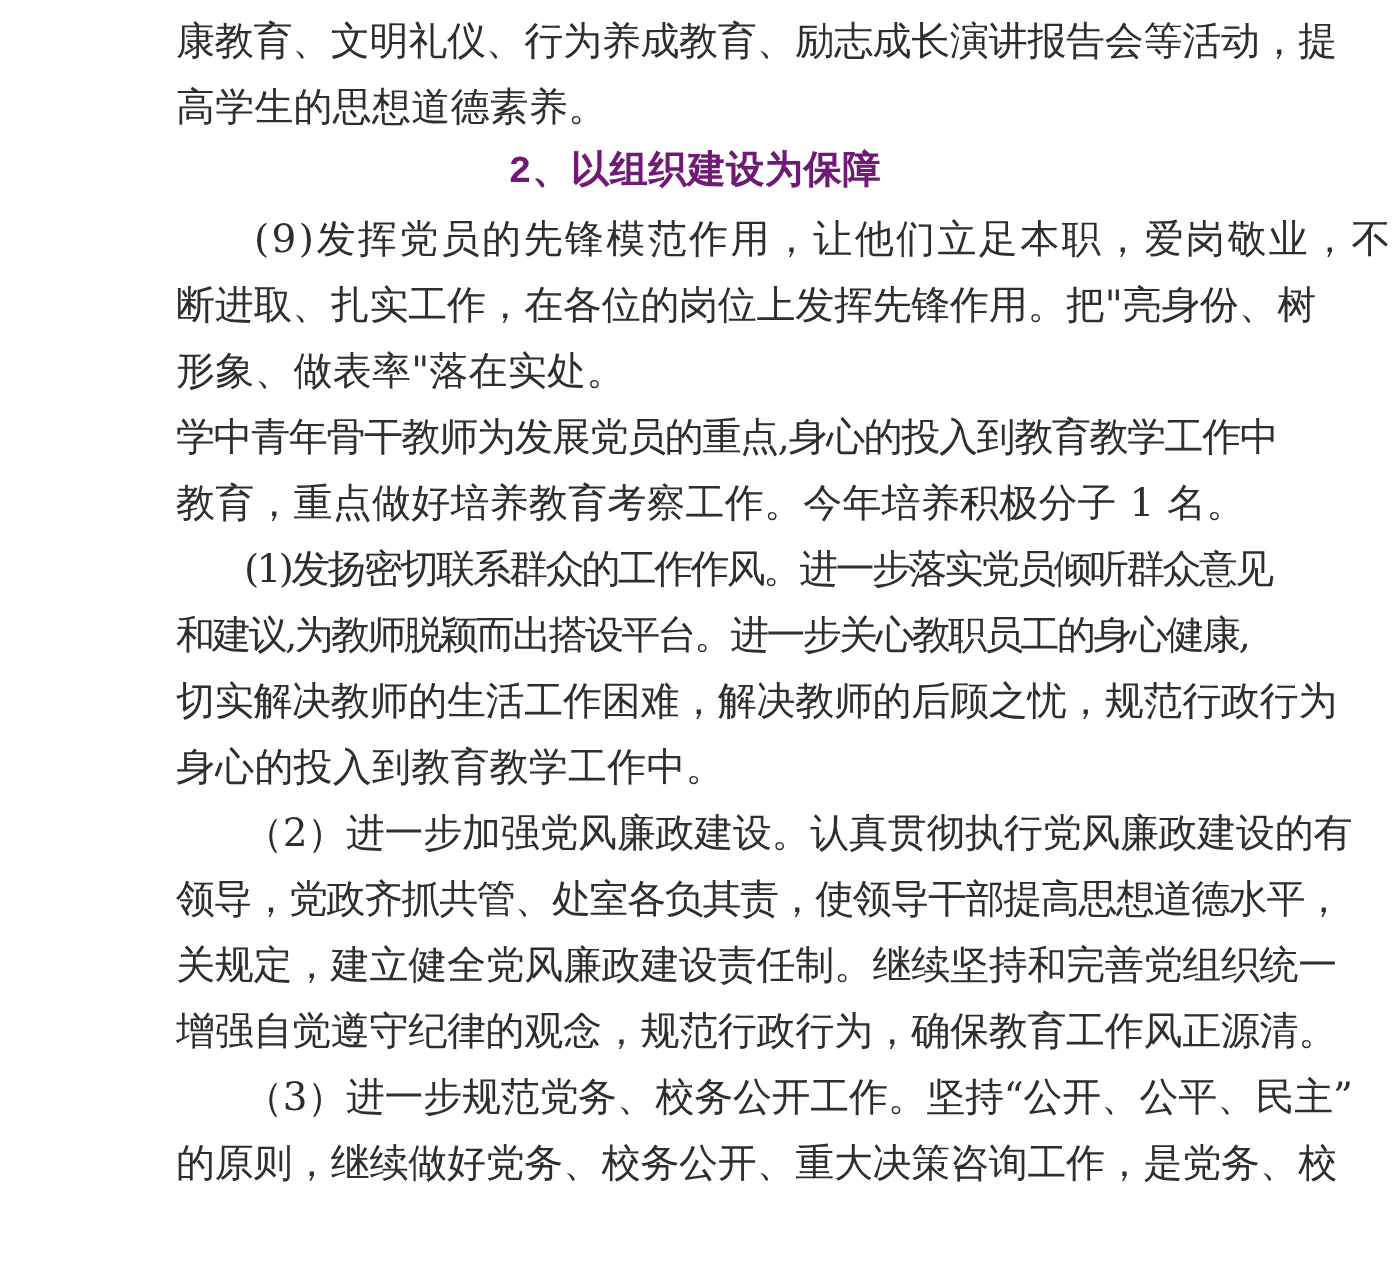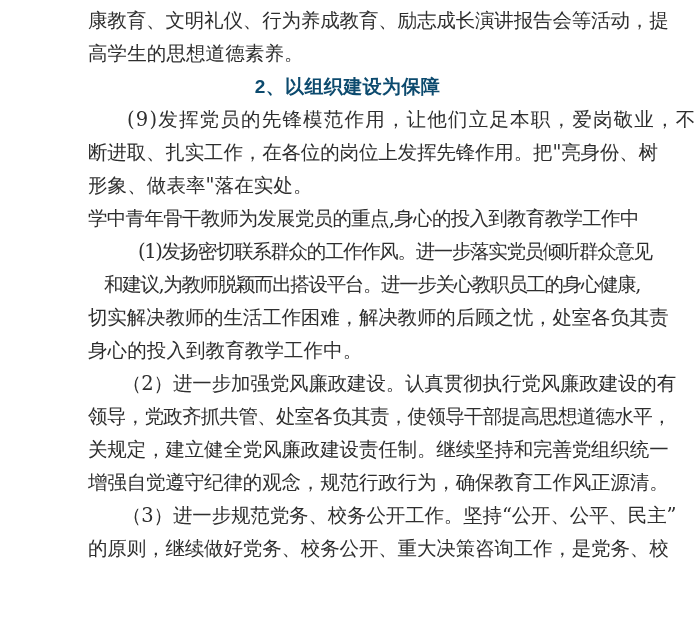--- a/index.html
+++ b/index.html
@@ -40,59 +40,60 @@
     height: 33px;
     white-space: pre;
     letter-spacing: 0.1px;
     color: #2e2e2e;
   }
 
   
   .line.just-loose { letter-spacing: 1.2px; }
   .line.just-tight { letter-spacing: -0.15px; }
   .line.just-xtight { letter-spacing: -0.7px; }
-  .line.just-xxtight { letter-spacing: -1.35px; margin-left: 16px; }
+  .line.just-xxtight { letter-spacing: -1.35px; }
 
   
   .indent { display: inline-block; width: 39px; }
   .indent-sm { display: inline-block; width: 34px; }
 
   .heading {
     display: block;
     height: 33px;
     line-height: 33px;
     font-size: 19px;
     font-weight: 700;
     text-align: center;
-    color: #0c4a6e;
+    color: #701a75;
     letter-spacing: 0.4px;
-    font-family: Liberation Sans, sans-serif;
+    font-family: Liberation Mono, monospace;
   }
 </style>
 </head>
 <body>
 
 <div class="page">
   <div class="text-column">
 
     <span class="line just-tight">康教育、文明礼仪、行为养成教育、励志成长演讲报告会等活动，提</span>
     <span class="line">高学生的思想道德素养。</span>
 
     <span class="heading">2、以组织建设为保障</span>
 
     <span class="line just-loose"><span class="indent"></span><span>(9)发挥党员的先锋模范作用，让他们立足本职，爱岗敬业，不</span></span>
     <span class="line just-tight">断进取、扎实工作，在各位的岗位上发挥先锋作用。把"亮身份、树</span>
     <span class="line">形象、做表率"落在实处。</span>
 
     <span class="line just-xtight">学中青年骨干教师为发展党员的重点,身心的投入到教育教学工作中</span>
+    <span class="line">教育，重点做好培养教育考察工作。今年培养积极分子 1 名。</span>
 
 
     <span class="line just-xxtight"><span class="indent-sm"></span><span>(1)发扬密切联系群众的工作作风。进一步落实党员倾听群众意见</span></span>
     <span class="line just-xxtight">和建议,为教师脱颖而出搭设平台。进一步关心教职员工的身心健康,</span>
-    <span class="line just-tight">切实解决教师的生活工作困难，解决教师的后顾之忧，处室各负其责</span>
+    <span class="line just-tight">切实解决教师的生活工作困难，解决教师的后顾之忧，规范行政行为</span>
     <span class="line">身心的投入到教育教学工作中。</span>
 
     <span class="line just-tight"><span class="indent-sm"></span><span>（2）进一步加强党风廉政建设。认真贯彻执行党风廉政建设的有</span></span>
     <span class="line just-xtight">领导，党政齐抓共管、处室各负其责，使领导干部提高思想道德水平，</span>
     <span class="line just-tight">关规定，建立健全党风廉政建设责任制。继续坚持和完善党组织统一</span>
     <span class="line just-tight">增强自觉遵守纪律的观念，规范行政行为，确保教育工作风正源清。</span>
 
     <span class="line just-tight"><span class="indent-sm"></span><span>（3）进一步规范党务、校务公开工作。坚持“公开、公平、民主”</span></span>
     <span class="line just-tight">的原则，继续做好党务、校务公开、重大决策咨询工作，是党务、校</span>
 

